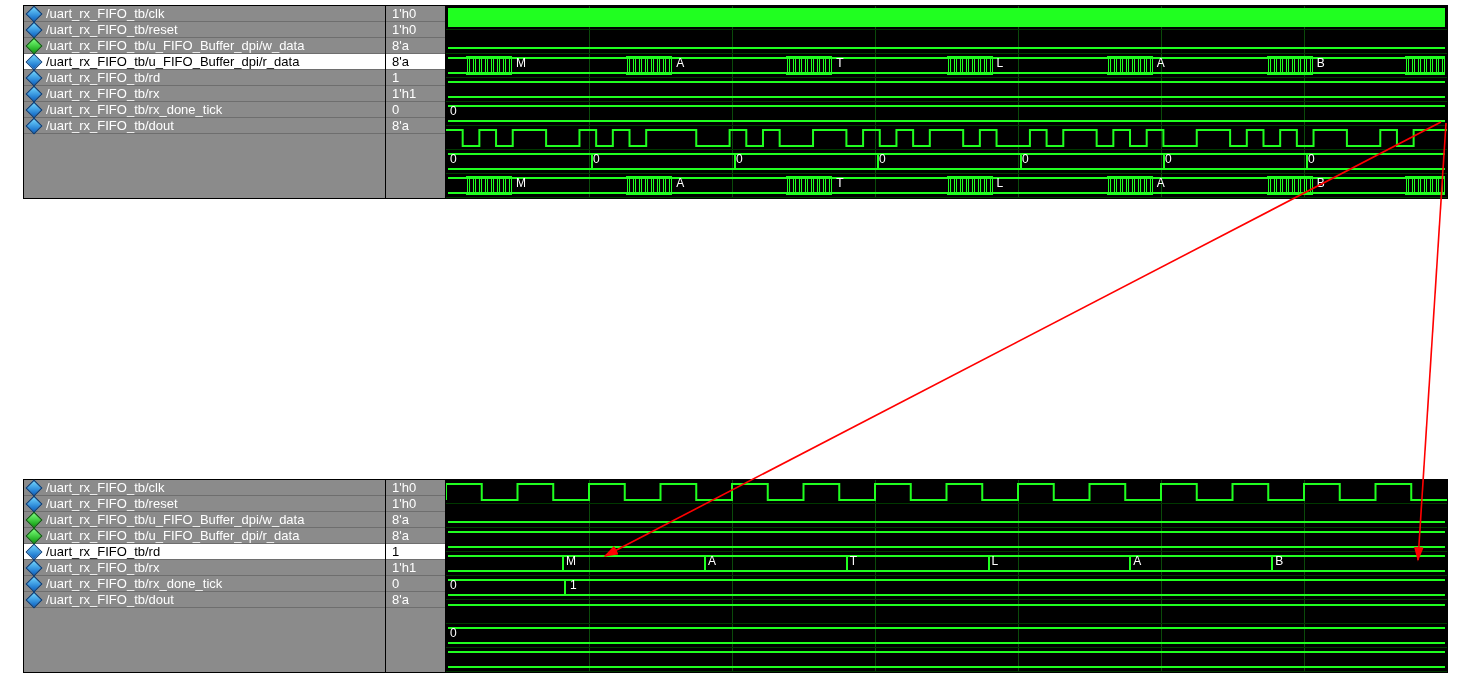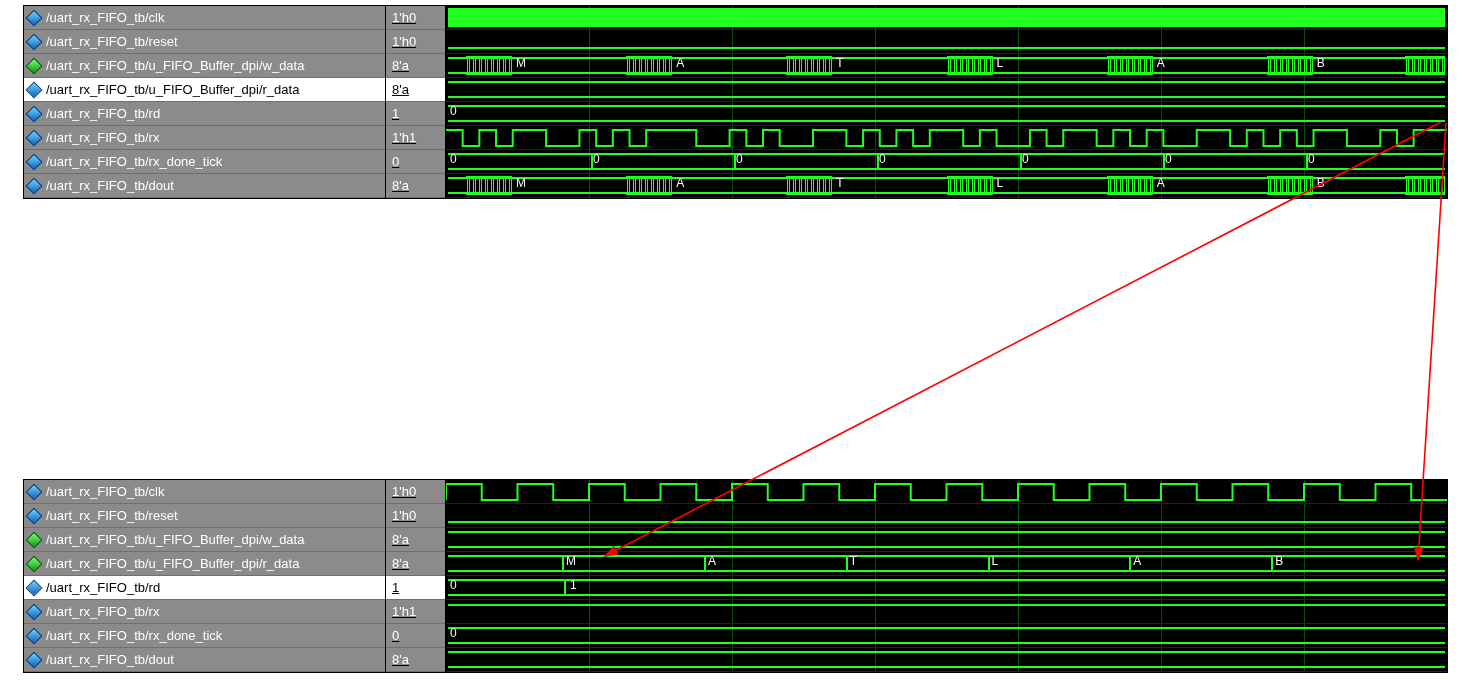--- a/index.html
+++ b/index.html
@@ -22,30 +22,29 @@
     background: #8b8b8b;
     display: flex;
     flex-direction: column;
     border-right: 1px solid #000;
   }
   .values-col {
     background: #8b8b8b;
     display: flex;
     flex-direction: column;
     border-right: 1px solid #000;
-    text-decoration: underline;
   }
   .waves-col {
     background: #000;
     flex: 1;
     position: relative;
     overflow: hidden;
   }
   .row {
-    height: 24px;
+    height: 16px;
     line-height: 24px;
     padding: 0 6px 0 4px;
     color: #fff;
     white-space: nowrap;
     display: flex;
     align-items: center;
     gap: 4px;
     border-bottom: 1px solid #6e6e6e;
   }
   .row.sel {

